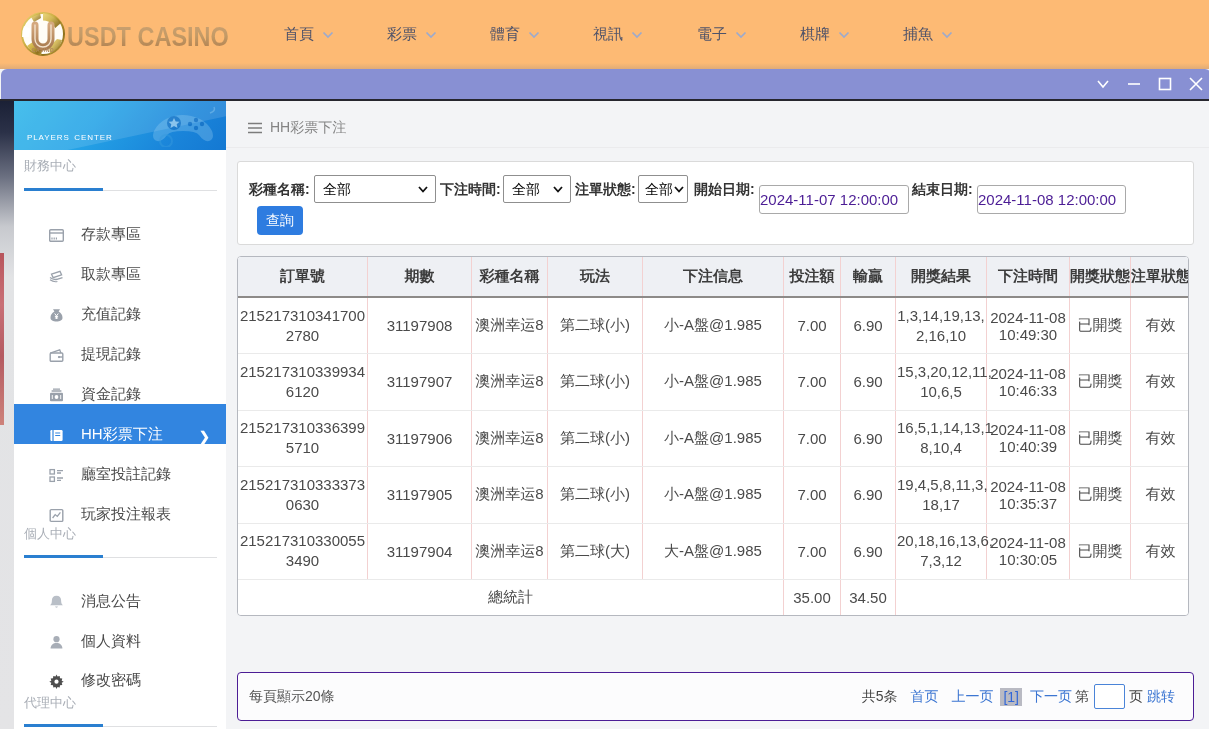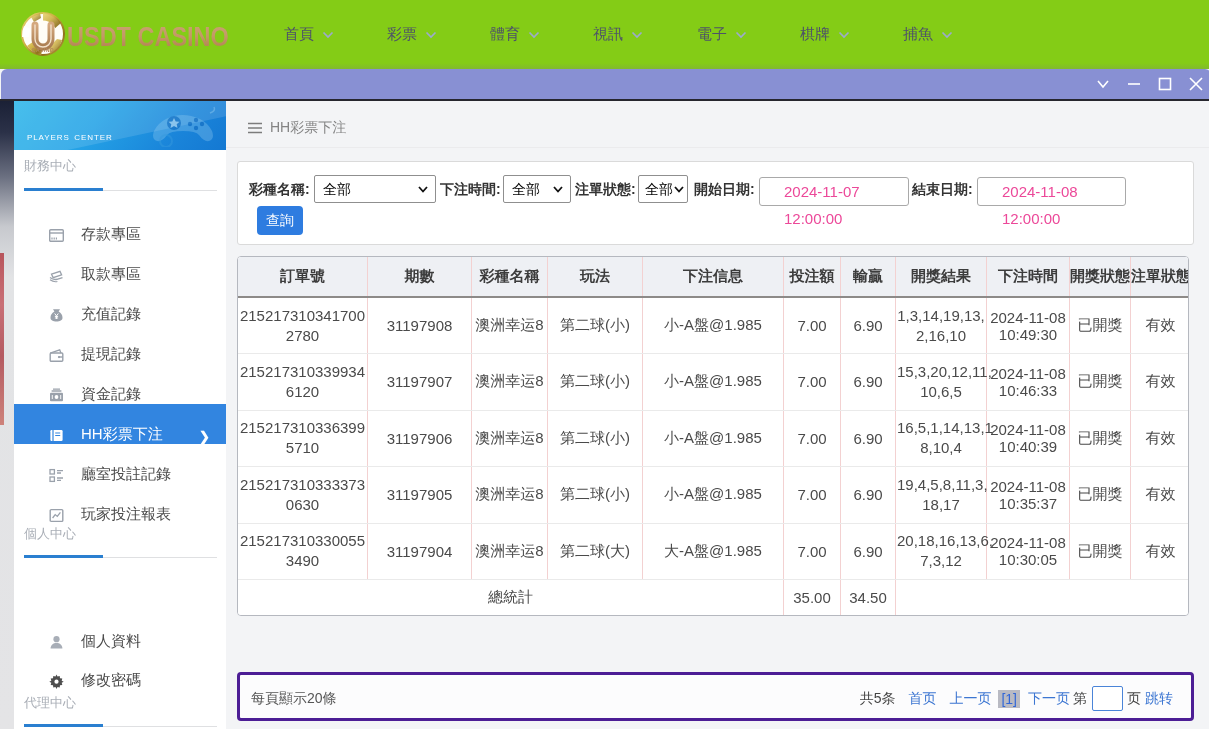--- a/index.html
+++ b/index.html
@@ -1,19 +1,19 @@
 <!DOCTYPE html>
 <html><head>
 <meta charset="utf-8">
 <style>
 * { margin:0; padding:0; box-sizing:border-box; }
 html,body { width:1209px; height:729px; overflow:hidden; font-family:"Liberation Sans",sans-serif; background:#f3f4f6; }
 #page { position:relative; width:1209px; height:729px; }
 
-.topnav { position:absolute; left:0; top:0; width:1209px; height:69px; background:#84cc16; }
+.topnav { position:absolute; left:0; top:0; width:1209px; height:69px; background:#fdba74; }
 .topnav:after { content:""; position:absolute; left:0; bottom:0; width:100%; height:6px; background:linear-gradient(180deg,rgba(120,120,130,0) 0%,rgba(120,120,130,.22) 100%); }
 .logo { position:absolute; left:21px; top:12px; width:44px; height:44px; }
 .wordmark { position:absolute; left:67px; top:22px; font-size:27px; font-weight:bold; letter-spacing:0px;
   background:linear-gradient(180deg,#caa070 10%,#c39a66 45%,#b08050 90%); -webkit-background-clip:text; background-clip:text; color:transparent;
   transform:scaleX(.87); transform-origin:left center; white-space:nowrap; }
 .navitem { position:absolute; top:0; height:69px; display:flex; align-items:center; gap:8px; font-size:15px; color:#4e5269; }
 
 .titlebar { position:absolute; left:1px; top:69px; width:1210px; height:30px; background:#8890d3; border-radius:6px 6px 0 0; }
 .winbtns { position:absolute; right:0px; top:0; height:30px; display:flex; align-items:center; }
 .winbtns svg { display:block; }
@@ -39,33 +39,33 @@
 .mitem.active { background:#3285e0; color:#fff; }
 .mitem.active .arrow { position:absolute; right:16px; color:#fff; font-size:13px; font-weight:bold; }
 
 .content { position:absolute; left:226px; top:101px; width:983px; height:628px; background:#f3f4f6; }
 .crumb { position:absolute; left:22px; top:17px; height:20px; display:flex; align-items:center; gap:8px; font-size:14px; color:#848484; }
 .crumbline { position:absolute; left:0; top:46px; width:983px; height:1px; background:#ebebed; }
 .filter { position:absolute; left:11px; top:60px; width:957px; height:84px; background:#fff; border:1px solid #dadada; border-radius:3px; }
 .flabel { position:absolute; top:13px; height:28px; line-height:28px; font-size:14px; color:#333;font-weight:bold; }
 .fsel { position:absolute; top:13px; height:28px; background:#fff; border:1px solid #8f8f8f; border-radius:2px; font-size:14px; color:#000; line-height:26px; padding-left:8px; }
 .fsel svg { position:absolute; right:7px; top:10px; }
-.finp { position:absolute; top:15px; height:29px; background:#fff; border:1px solid #a9a9a9; border-radius:3px; font-size:15px; color:#ec4899; line-height:27px; padding-left:24px; }
+.finp { position:absolute; top:23px; height:29px; background:#fff; border:1px solid #a9a9a9; border-radius:3px; font-size:15px; color:#4c1d95; line-height:27px; padding-left:0; }
 .qbtn { position:absolute; left:19px; top:44px; width:46px; height:29px; background:#2e7ce0; color:#fff; font-size:14px; border-radius:4px; text-align:center; line-height:29px; }
 
 .twrap { position:absolute; left:11px; top:155px; width:952px; border:1px solid #b5b8bf; border-radius:4px; overflow:hidden; background:#fff; }
 table { width:954px; border-collapse:collapse; table-layout:fixed; background:#fff; margin:-1px; }
 th { white-space:nowrap; padding:0; background:#eef0f4; font-size:15px; font-weight:bold; color:#3c3c3c; height:41px; border-bottom:2px solid #8d8a88; border-left:1px solid #f3d1d1; border-right:1px solid #f3d1d1; }
 td { font-size:15px; color:#4a4a4a; text-align:center; border:1px solid #f3d1d1; border-top:1px solid #eaeaea; border-bottom:1px solid #eaeaea; padding:0 1px; }
 tr.data td { height:56.55px; }
 td.brk { white-space:nowrap; line-height:20px; }
 tr.sum td { height:40.5px; font-size:15px; }
 tr.sum2 td { height:36px; }
 
-.pager { position:absolute; left:11px; top:571px; width:957px; height:49px; background:#fcfcfd; border:3px solid #4c1d95; border-radius:4px; }
+.pager { position:absolute; left:11px; top:571px; width:957px; height:49px; background:#fcfcfd; border:1px solid #4c1d95; border-radius:4px; }
 .pager .left { position:absolute; left:11px; top:0; height:47px; line-height:47px; font-size:14px; color:#555; }
 .pager .right { position:absolute; right:18px; top:0; height:47px; display:flex; align-items:center; font-size:14px; color:#444; }
 .pager .right > * { margin-left:11px; }
 .pager .right > :first-child { margin-left:0; }
 .pager a { color:#3c76d2; text-decoration:none; }
 .pgcur { background:#b9bac3; color:#3166d8; padding:1px 3px; }
 .pginp { width:31px; height:25px; border:1px solid #4a84d8; border-radius:2px; background:#fff; }
 </style>
 </head>
 <body>
@@ -196,20 +196,24 @@
           <path d="M9,3.6 h6 M9,6 h4 M9,11 h6 M9,13.4 h4" stroke="#9aa1ab" stroke-width="1.3"></path>
         </svg>廳室投註記錄</div>
   <div class="mitem" style="top:383px"><svg class="ic" viewBox="0 0 17 17">
           <rect x="2.2" y="2.6" width="12.6" height="11.8" rx="1" fill="none" stroke="#9aa1ab" stroke-width="1.4"></rect>
           <polyline points="4.6,11 7.2,7.6 9.3,9.4 12.4,5.4" fill="none" stroke="#9aa1ab" stroke-width="1.3"></polyline>
         </svg>玩家投注報表</div>
   <div class="sect" style="top:424px">個人中心</div>
   <div class="sectline" style="top:456px">
         <b></b>
       </div>
+  <div class="mitem" style="top:470px"><svg class="ic" viewBox="0 0 17 17">
+          <path d="M8.5,1.8 c2.9,0 4.6,2 4.6,4.6 c0,2.8 .9,4 1.8,4.8 h-12.8 c.9,-.8 1.8,-2 1.8,-4.8 c0,-2.6 1.7,-4.6 4.6,-4.6z" fill="#b9bfc7"></path>
+          <path d="M7,12.6 a1.6,1.6 0 0 0 3,0z" fill="#b9bfc7"></path>
+        </svg>消息公告</div>
   <div class="mitem" style="top:510px"><svg class="ic" viewBox="0 0 17 17">
           <circle cx="8.5" cy="5.2" r="3.1" fill="#a8aeb7"></circle>
           <path d="M2.6,14.6 c0,-3.6 2.6,-5.6 5.9,-5.6 c3.3,0 5.9,2 5.9,5.6z" fill="#a8aeb7"></path>
         </svg>個人資料</div>
   <div class="mitem" style="top:549px"><svg class="ic" viewBox="0 0 17 17">
           <path d="M8.5,1.5 l1,2 2.2,-.6 .3,2.3 2.3,.3 -.6,2.2 2,1 -2,1 .6,2.2 -2.3,.3 -.3,2.3 -2.2,-.6 -1,2 -1,-2 -2.2,.6 -.3,-2.3 -2.3,-.3 .6,-2.2 -2,-1 2,-1 -.6,-2.2 2.3,-.3 .3,-2.3 2.2,.6z" fill="#4e4e4e"></path>
           <circle cx="8.5" cy="8.7" r="2.1" fill="#fff"></circle>
         </svg>修改密碼</div>
   <div class="sect" style="top:593px">代理中心</div>
   <div class="sectline" style="top:625px">

